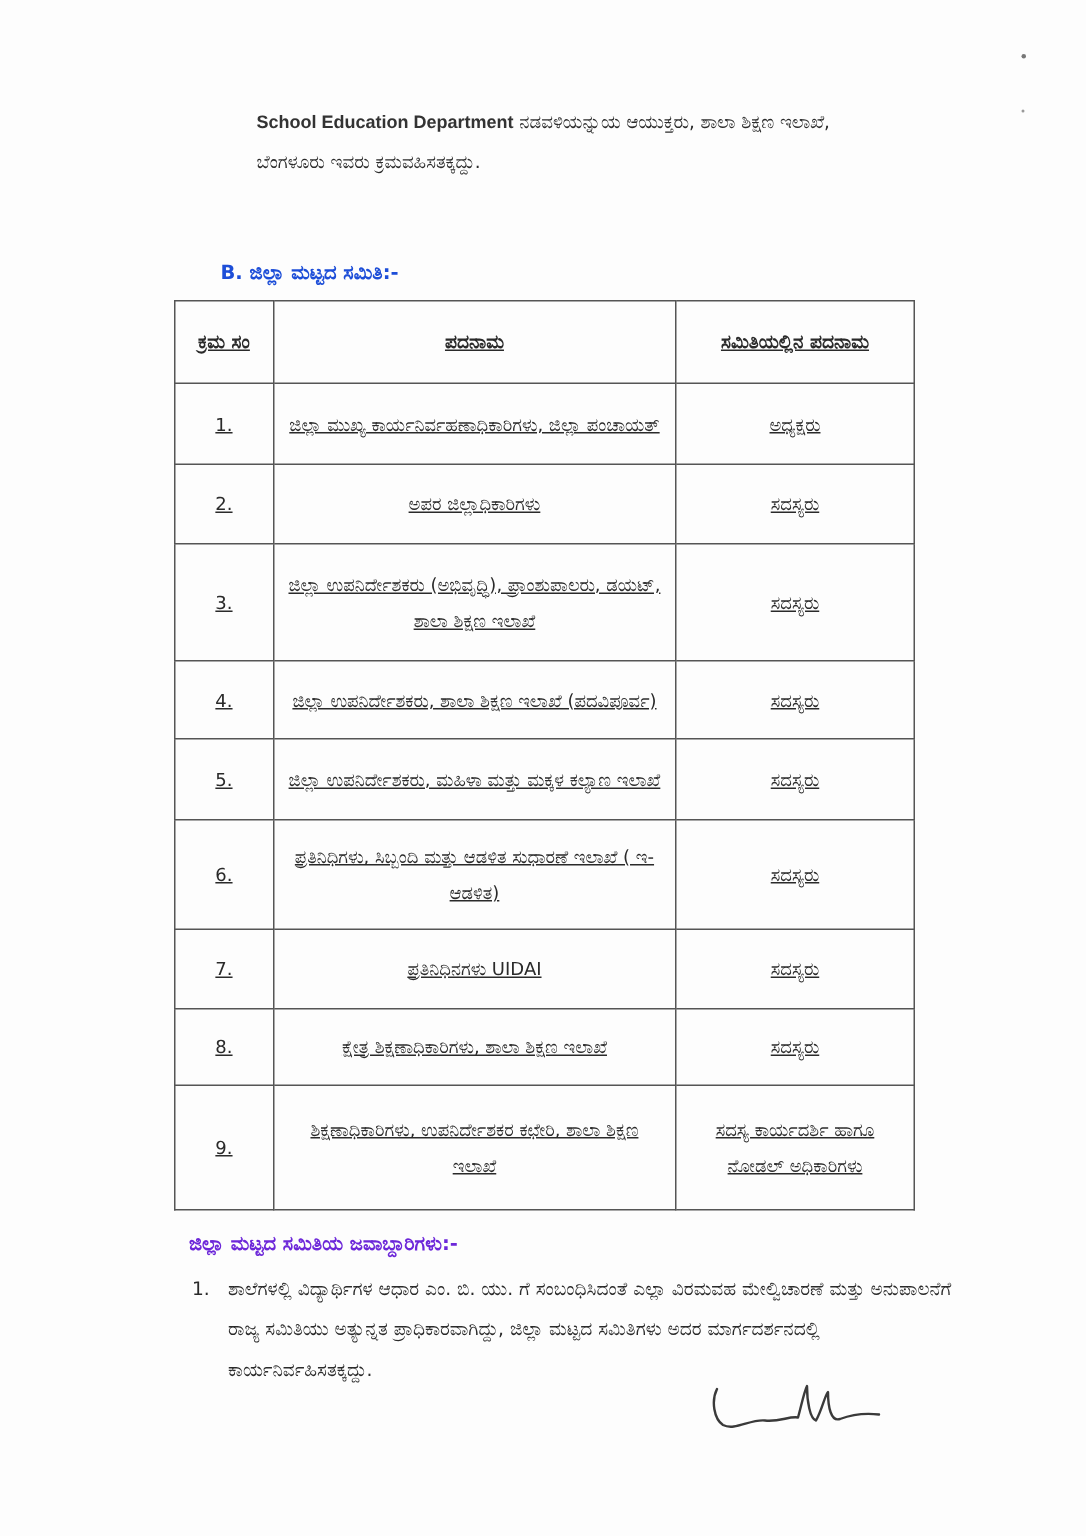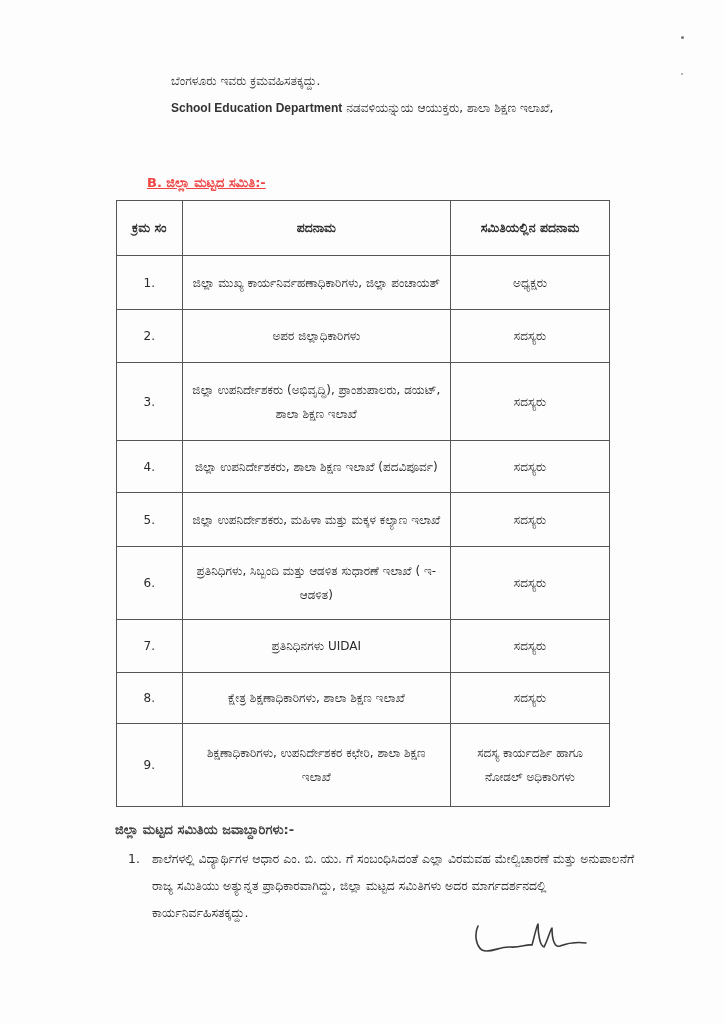--- a/index.html
+++ b/index.html
@@ -4,49 +4,49 @@
 <style>
   html, body { margin:0; padding:0; }
   body {
     width:724px; height:1024px; background:#ffffff; position:relative; overflow:hidden;
     font-family: "DejaVu Sans", sans-serif; color:#2a2a2a;
   }
   .page { position:absolute; inset:0; background:#fdfdfd; }
   .speck { position:absolute; width:3px; height:3px; border-radius:50%; background:#777; }
   .intro { position:absolute; left:171px; top:68px; width:470px; font-size:12.2px; line-height:27px; color:#2b2b2b; }
   .intro .en { font-family:"Liberation Sans", sans-serif; font-weight:bold; font-size:12px; color:#333; }
-  .section-title { position:absolute; left:147px; top:175px; font-size:13px; font-weight:bold; color:#ef4444;text-decoration:underline; }
+  .section-title { position:absolute; left:147px; top:175px; font-size:13px; font-weight:bold; color:#1d4ed8; }
   table.committee {
     position:absolute; left:116px; top:200px; width:494px; border-collapse:collapse;
     font-size:12px; color:#2a2a2a;
   }
   table.committee td, table.committee th {
-    border:1px solid #555; text-align:center; vertical-align:middle; padding:12px 8px; line-height:24px;
+    border:1px solid #555; text-align:center; vertical-align:middle; padding:12px 8px; line-height:24px;text-decoration:underline;
   }
   table.committee th { font-weight:bold; font-size:12.5px; }
   .col-sl { width:49px; }
   .col-name { width:253px; }
   .col-role { width:143px; }
-  .resp-title { position:absolute; left:115px; top:822px; font-size:13px; font-weight:bold; color:#404040; }
+  .resp-title { position:absolute; left:126px; top:822px; font-size:13px; font-weight:bold; color:#6d28d9; }
   .resp-list { position:absolute; left:128px; top:838px; width:510px; font-size:12.4px; line-height:27px; color:#2a2a2a; }
   .resp-item { display:flex; }
   .resp-num { width:24px; flex:none; }
   .signature { position:absolute; left:470px; top:920px; width:120px; height:40px; }
 </style>
 </head>
 <body>
 
 <div class="page">
 
   <span class="speck" style="left:681px;top:36px;"></span>
   <span class="speck" style="left:681px;top:73px;width:2px;height:2px;background:#999;"></span>
 
   <div class="intro">
+    <div><span class="en">School Education Department</span><span> ನಡವಳಿಯನ್ನುಯ ಆಯುಕ್ತರು, ಶಾಲಾ ಶಿಕ್ಷಣ ಇಲಾಖೆ,</span></div>
     <div>ಬೆಂಗಳೂರು ಇವರು ಕ್ರಮವಹಿಸತಕ್ಕದ್ದು.</div>
-    <div><span class="en">School Education Department</span><span> ನಡವಳಿಯನ್ನುಯ ಆಯುಕ್ತರು, ಶಾಲಾ ಶಿಕ್ಷಣ ಇಲಾಖೆ,</span></div>
   </div>
 
   <div class="section-title">B.  ಜಿಲ್ಲಾ ಮಟ್ಟದ ಸಮಿತಿ:-</div>
 
   <table class="committee">
     <thead>
       <tr style="height:55px;">
         <th class="col-sl">ಕ್ರಮ ಸಂ</th>
         <th class="col-name">ಪದನಾಮ</th>
         <th class="col-role">ಸಮಿತಿಯಲ್ಲಿನ ಪದನಾಮ</th>

